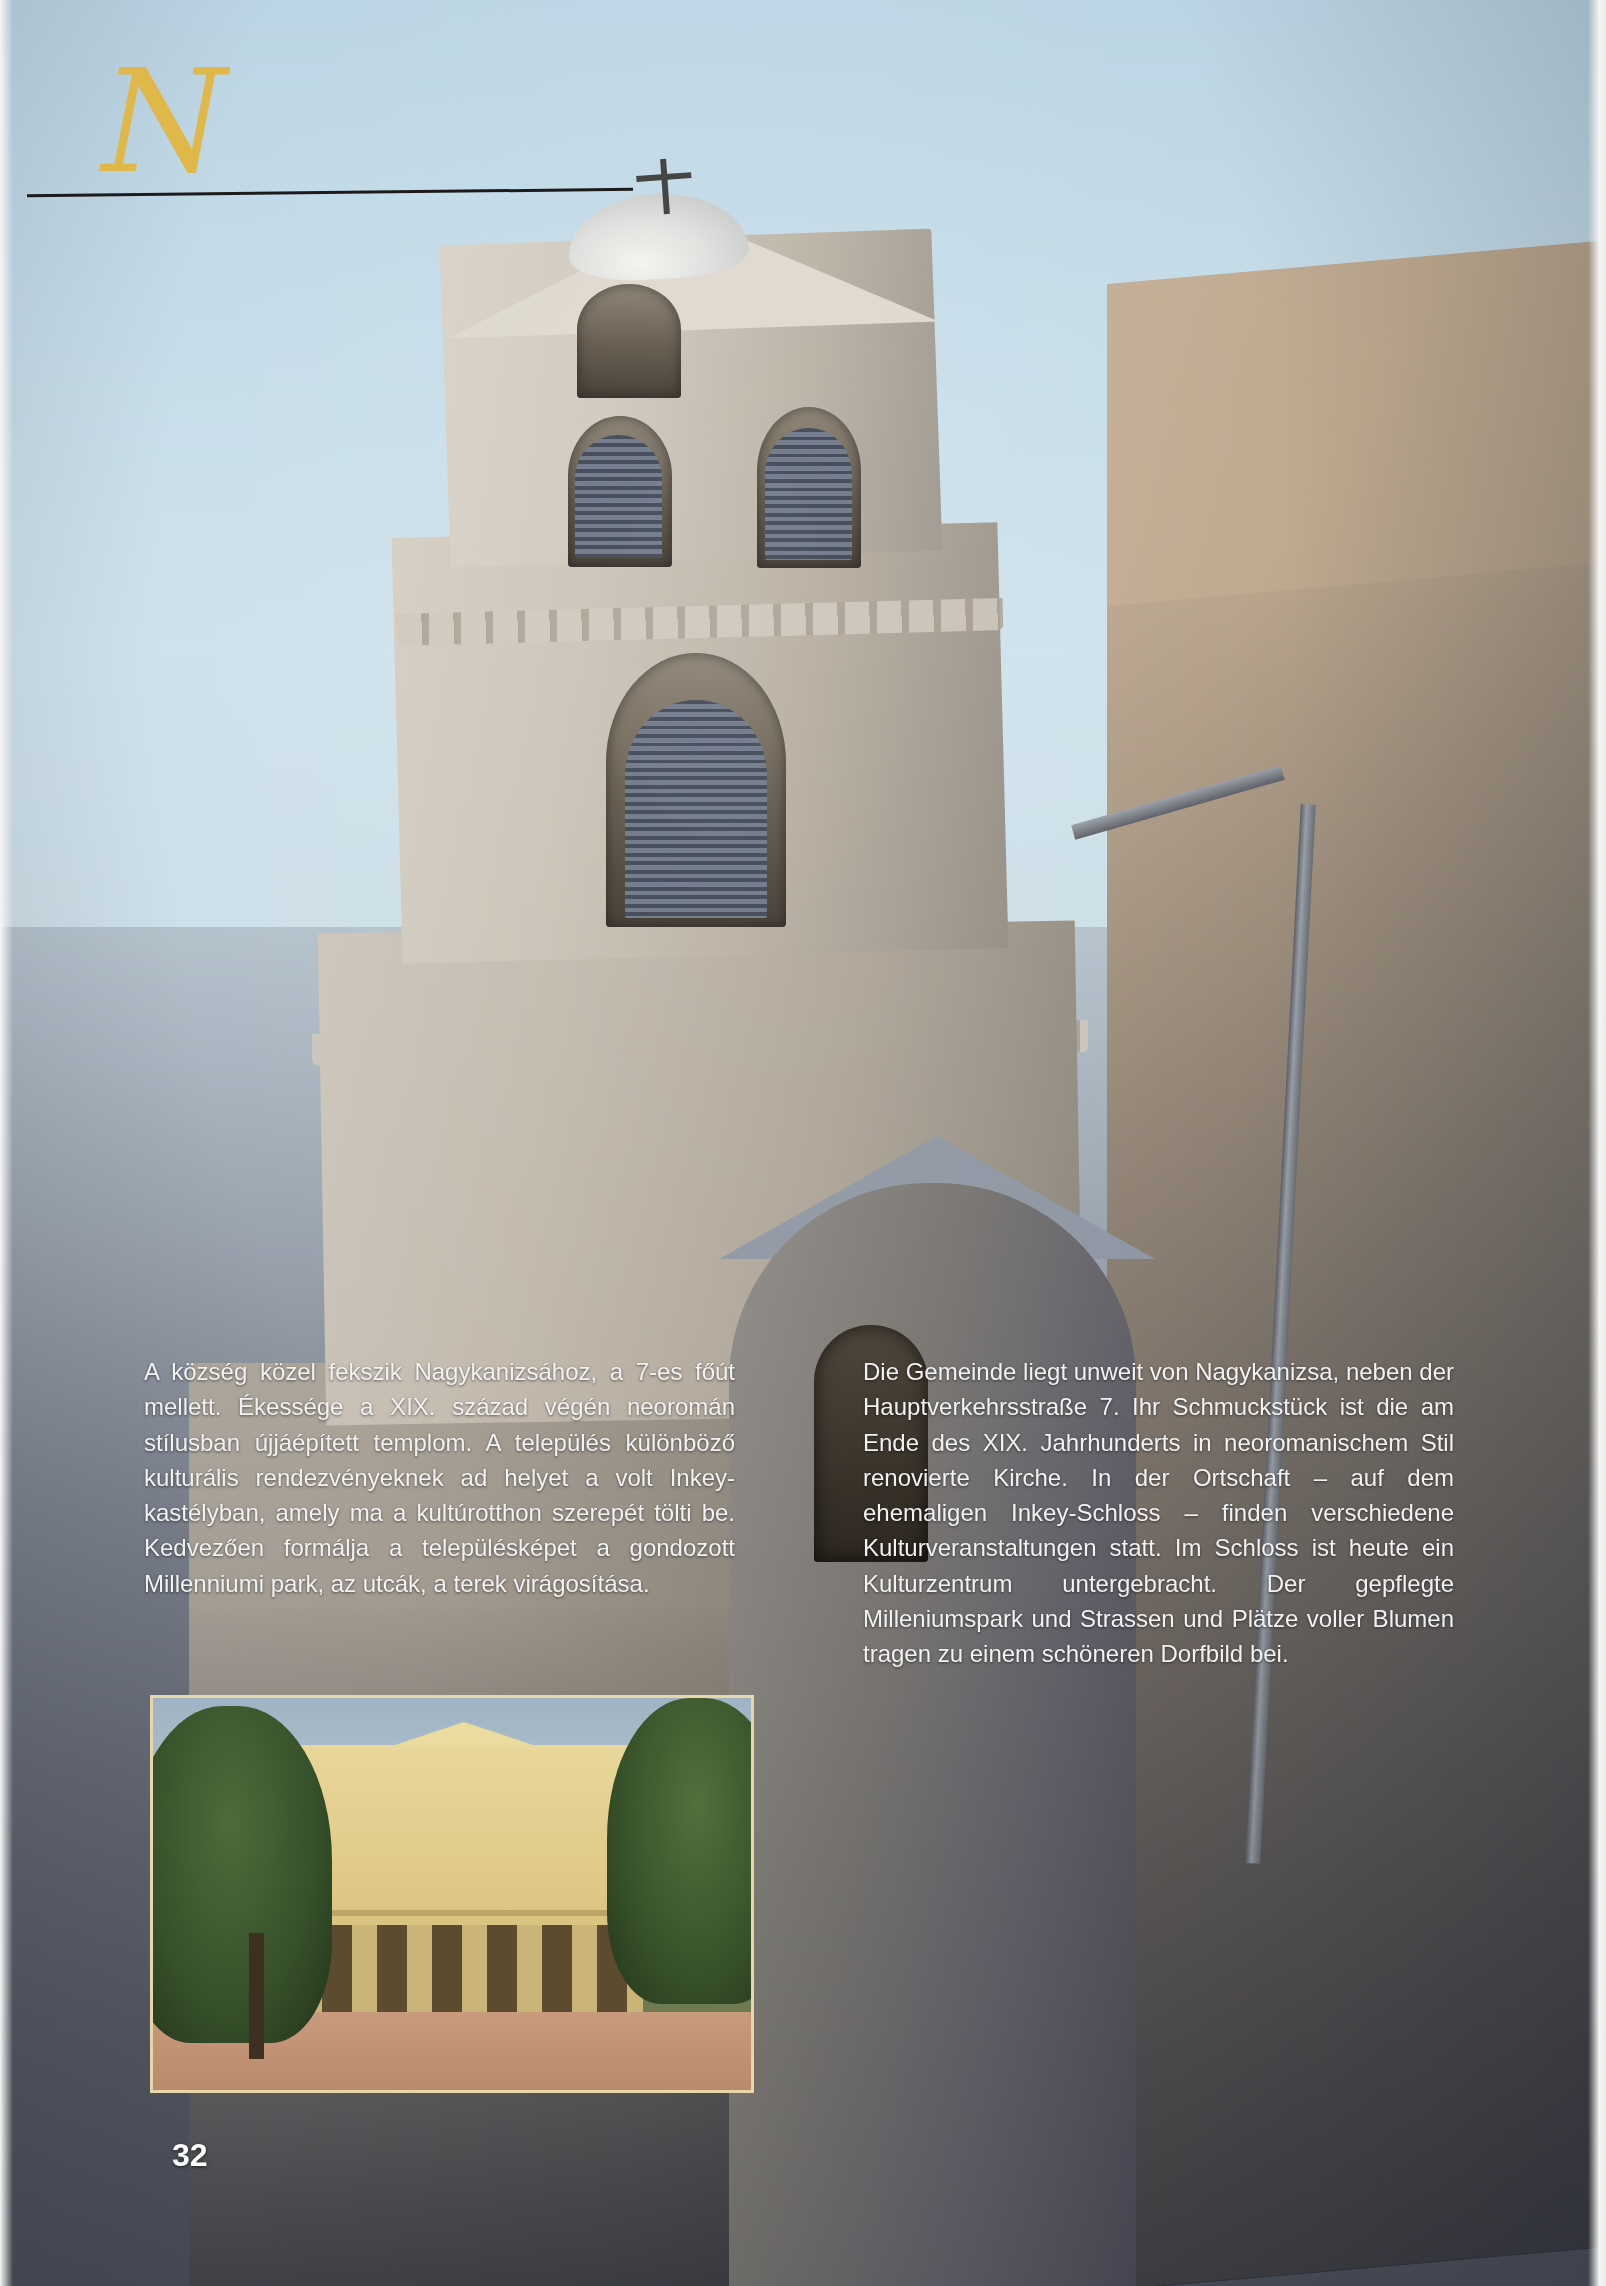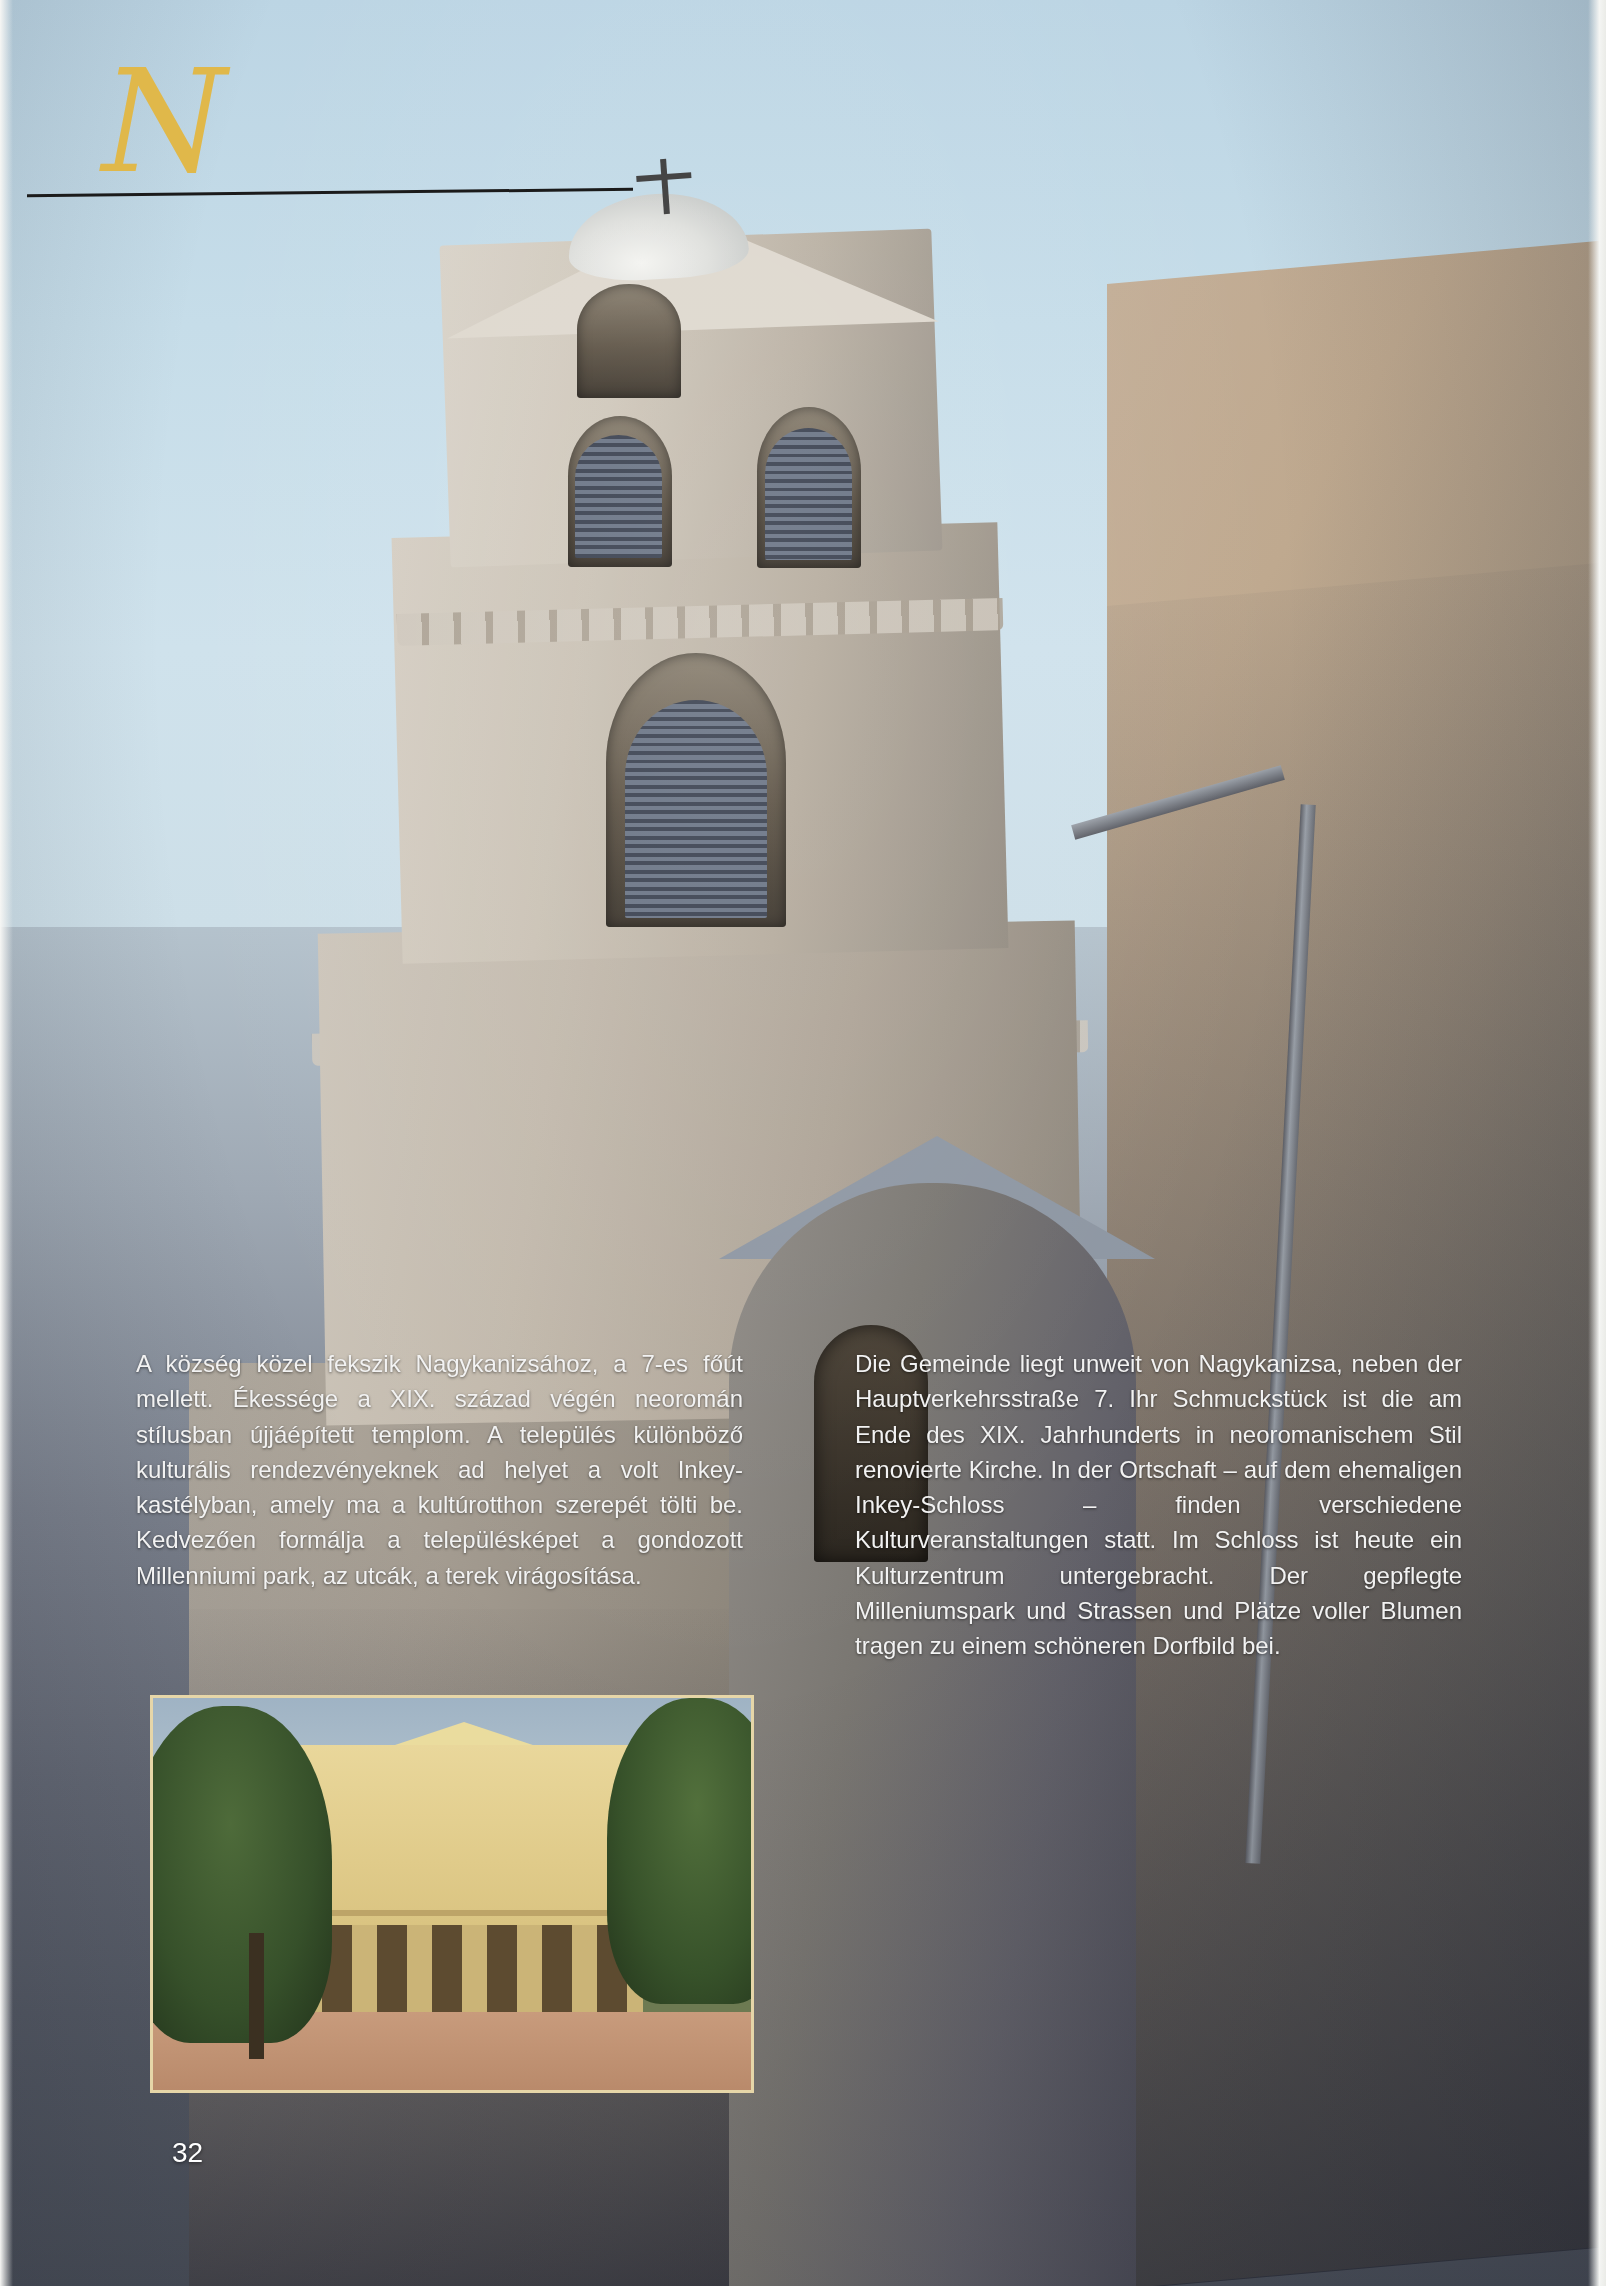--- a/index.html
+++ b/index.html
@@ -234,21 +234,21 @@
     gap: 104px;
   }
   .col {
     width: 615px;
     color: #f2f2f2;
     font-size: 24px;
     line-height: 1.47;
     text-align: justify;
     text-shadow: 0 0.9px 2.8px rgba(0,0,0,0.55);
   }
-  .col p { margin: 4px; }
+  .col p { margin: 12px; }
 
   
   .inset {
     position: absolute;
     left: 150px; top: 1695px;
     width: 604px; height: 398px;
     border: 3.8px solid #e6d6a8;
     box-sizing: border-box;
     overflow: hidden;
     background: #6d7a52;
@@ -306,22 +306,22 @@
     position: absolute;
     left: 16%; top: 60%;
     width: 15px; height: 32%;
     background: #3b3021;
   }
 
   
   .page-number {
     position: absolute;
     left: 172px; top: 2137px;
-    font-size: 28px;
-    font-weight: normal;
+    font-size: 32px;
+    font-weight: bold;
     color: #ffffff;
     text-shadow: 0 0.9px 3.8px rgba(0,0,0,0.6);
   }
 
   
   .edge {
     position: absolute;
     right: 0; top: 0; width: 19px; height: 2286px;
     background: linear-gradient(90deg, rgba(255,255,255,0.0) 0%, #f4f5f3 60%, #e9eae6 100%);
   }

